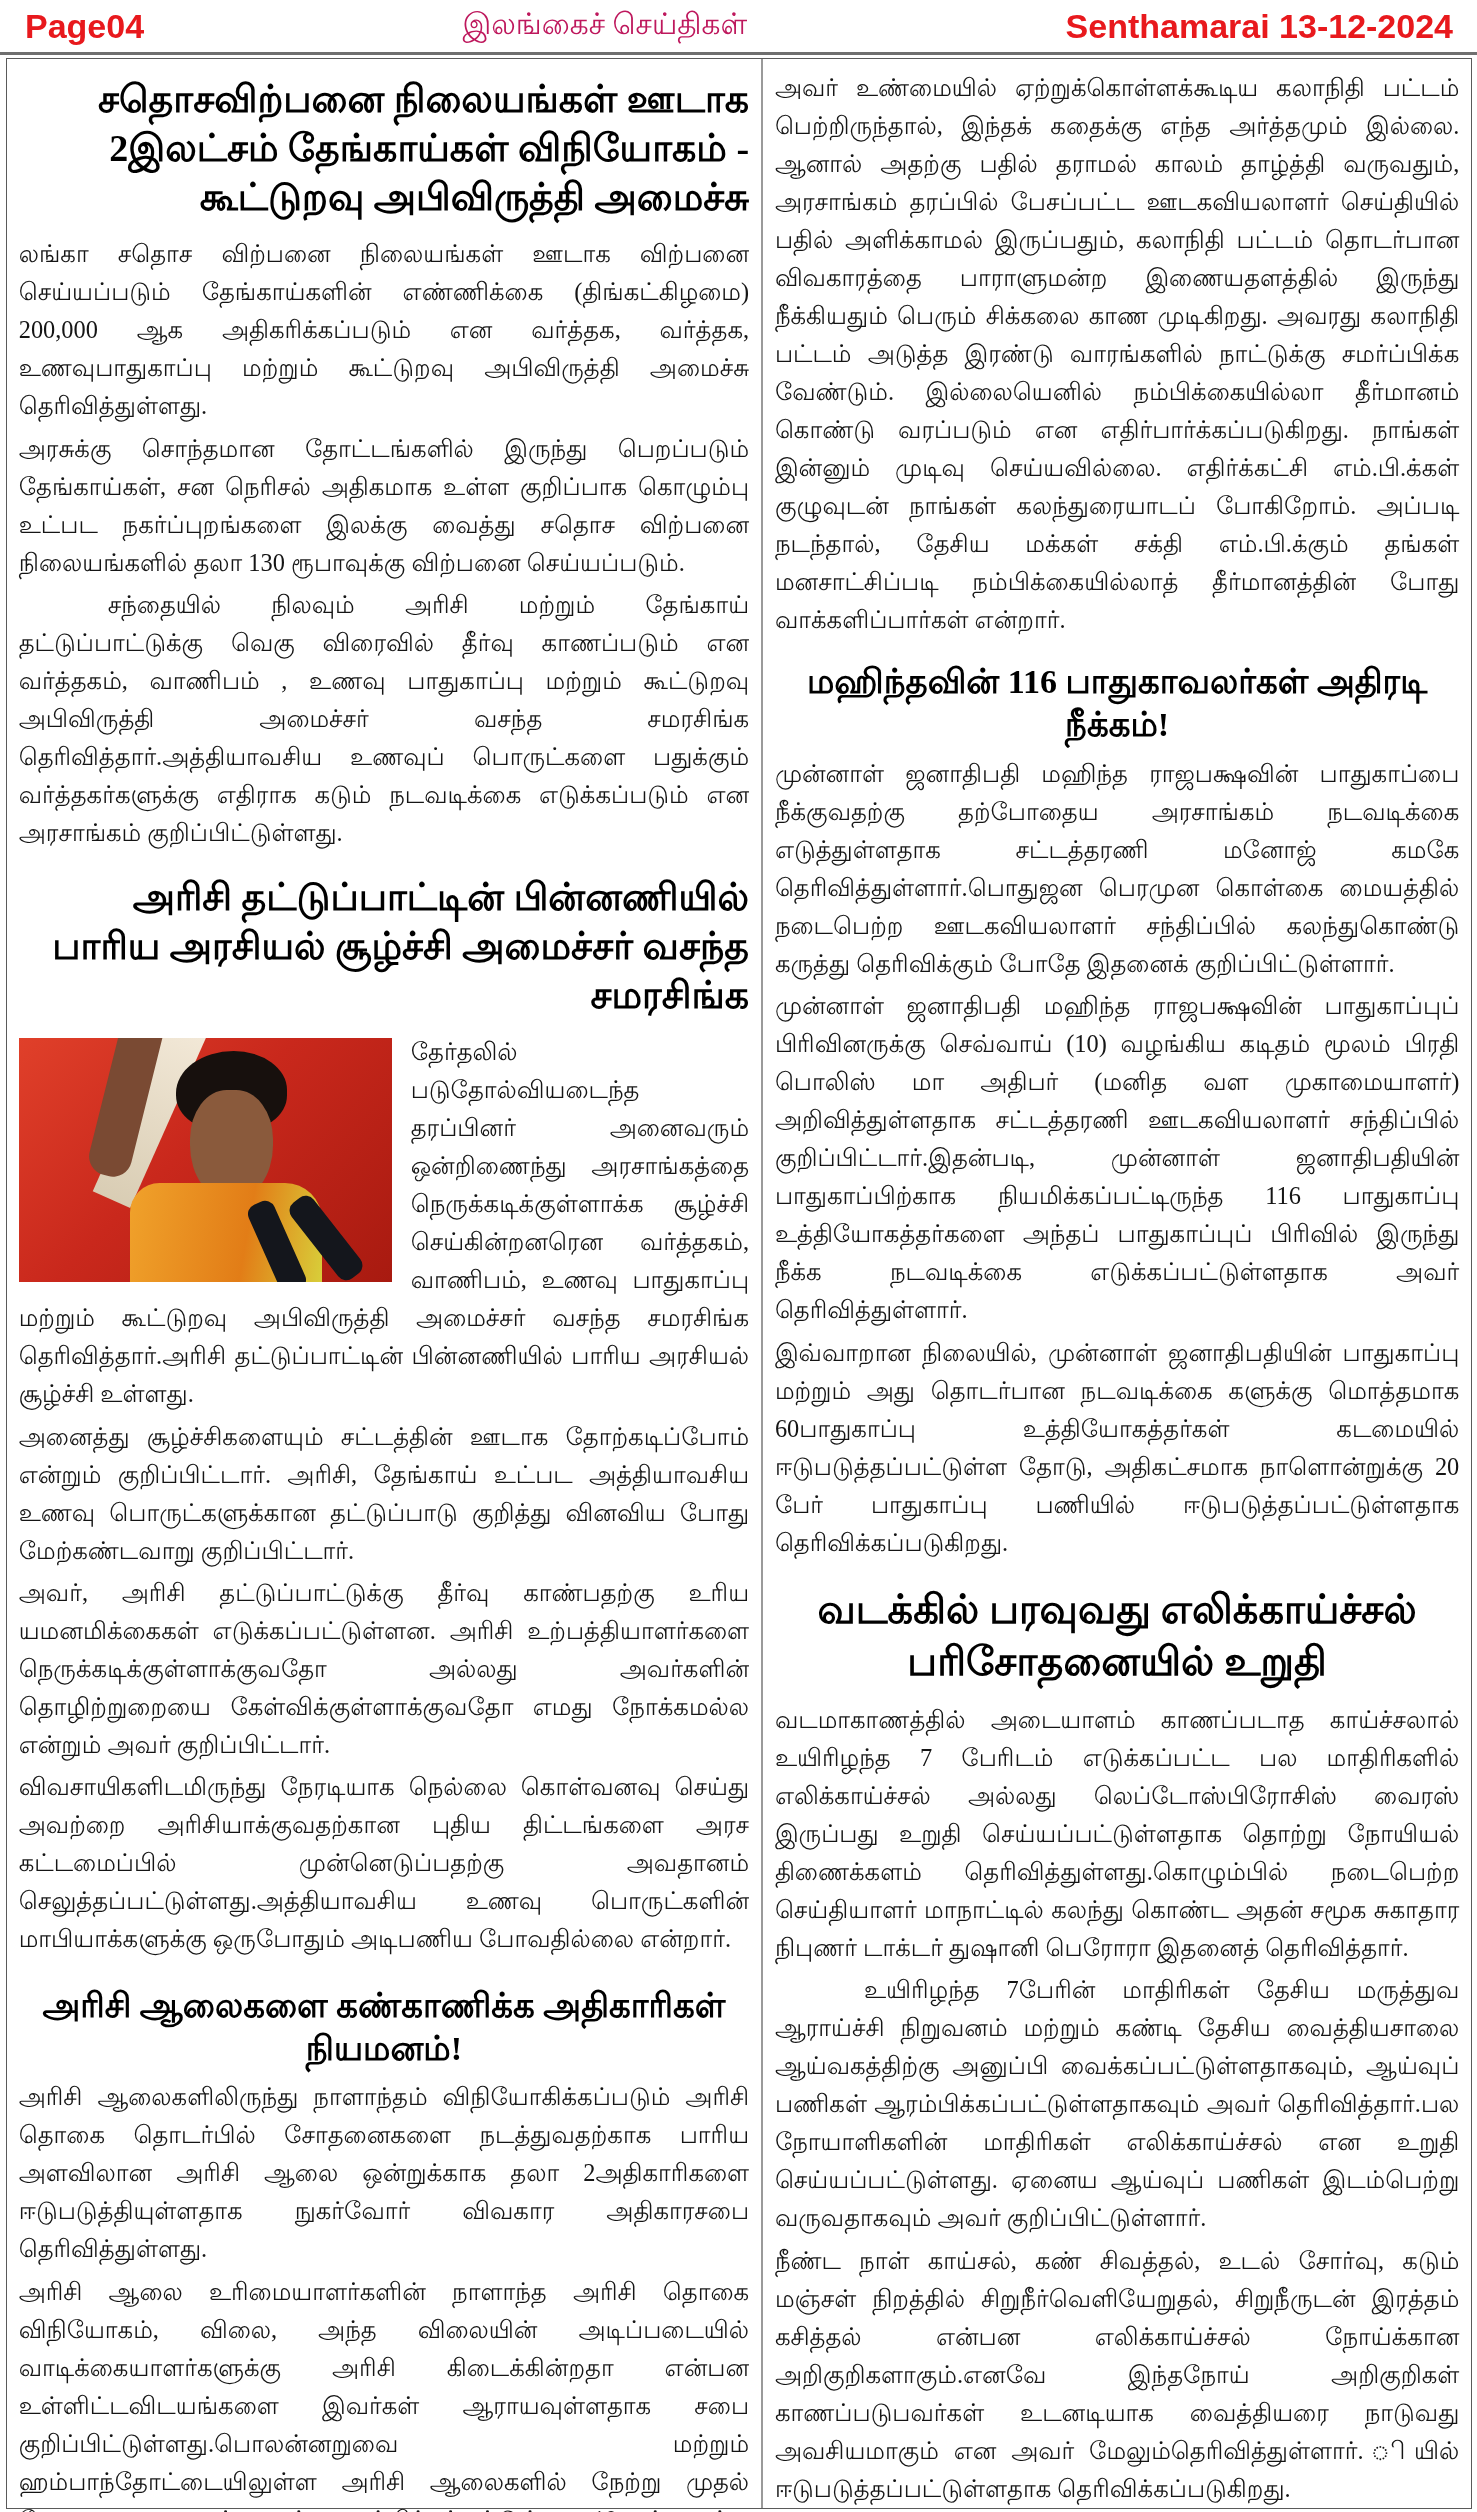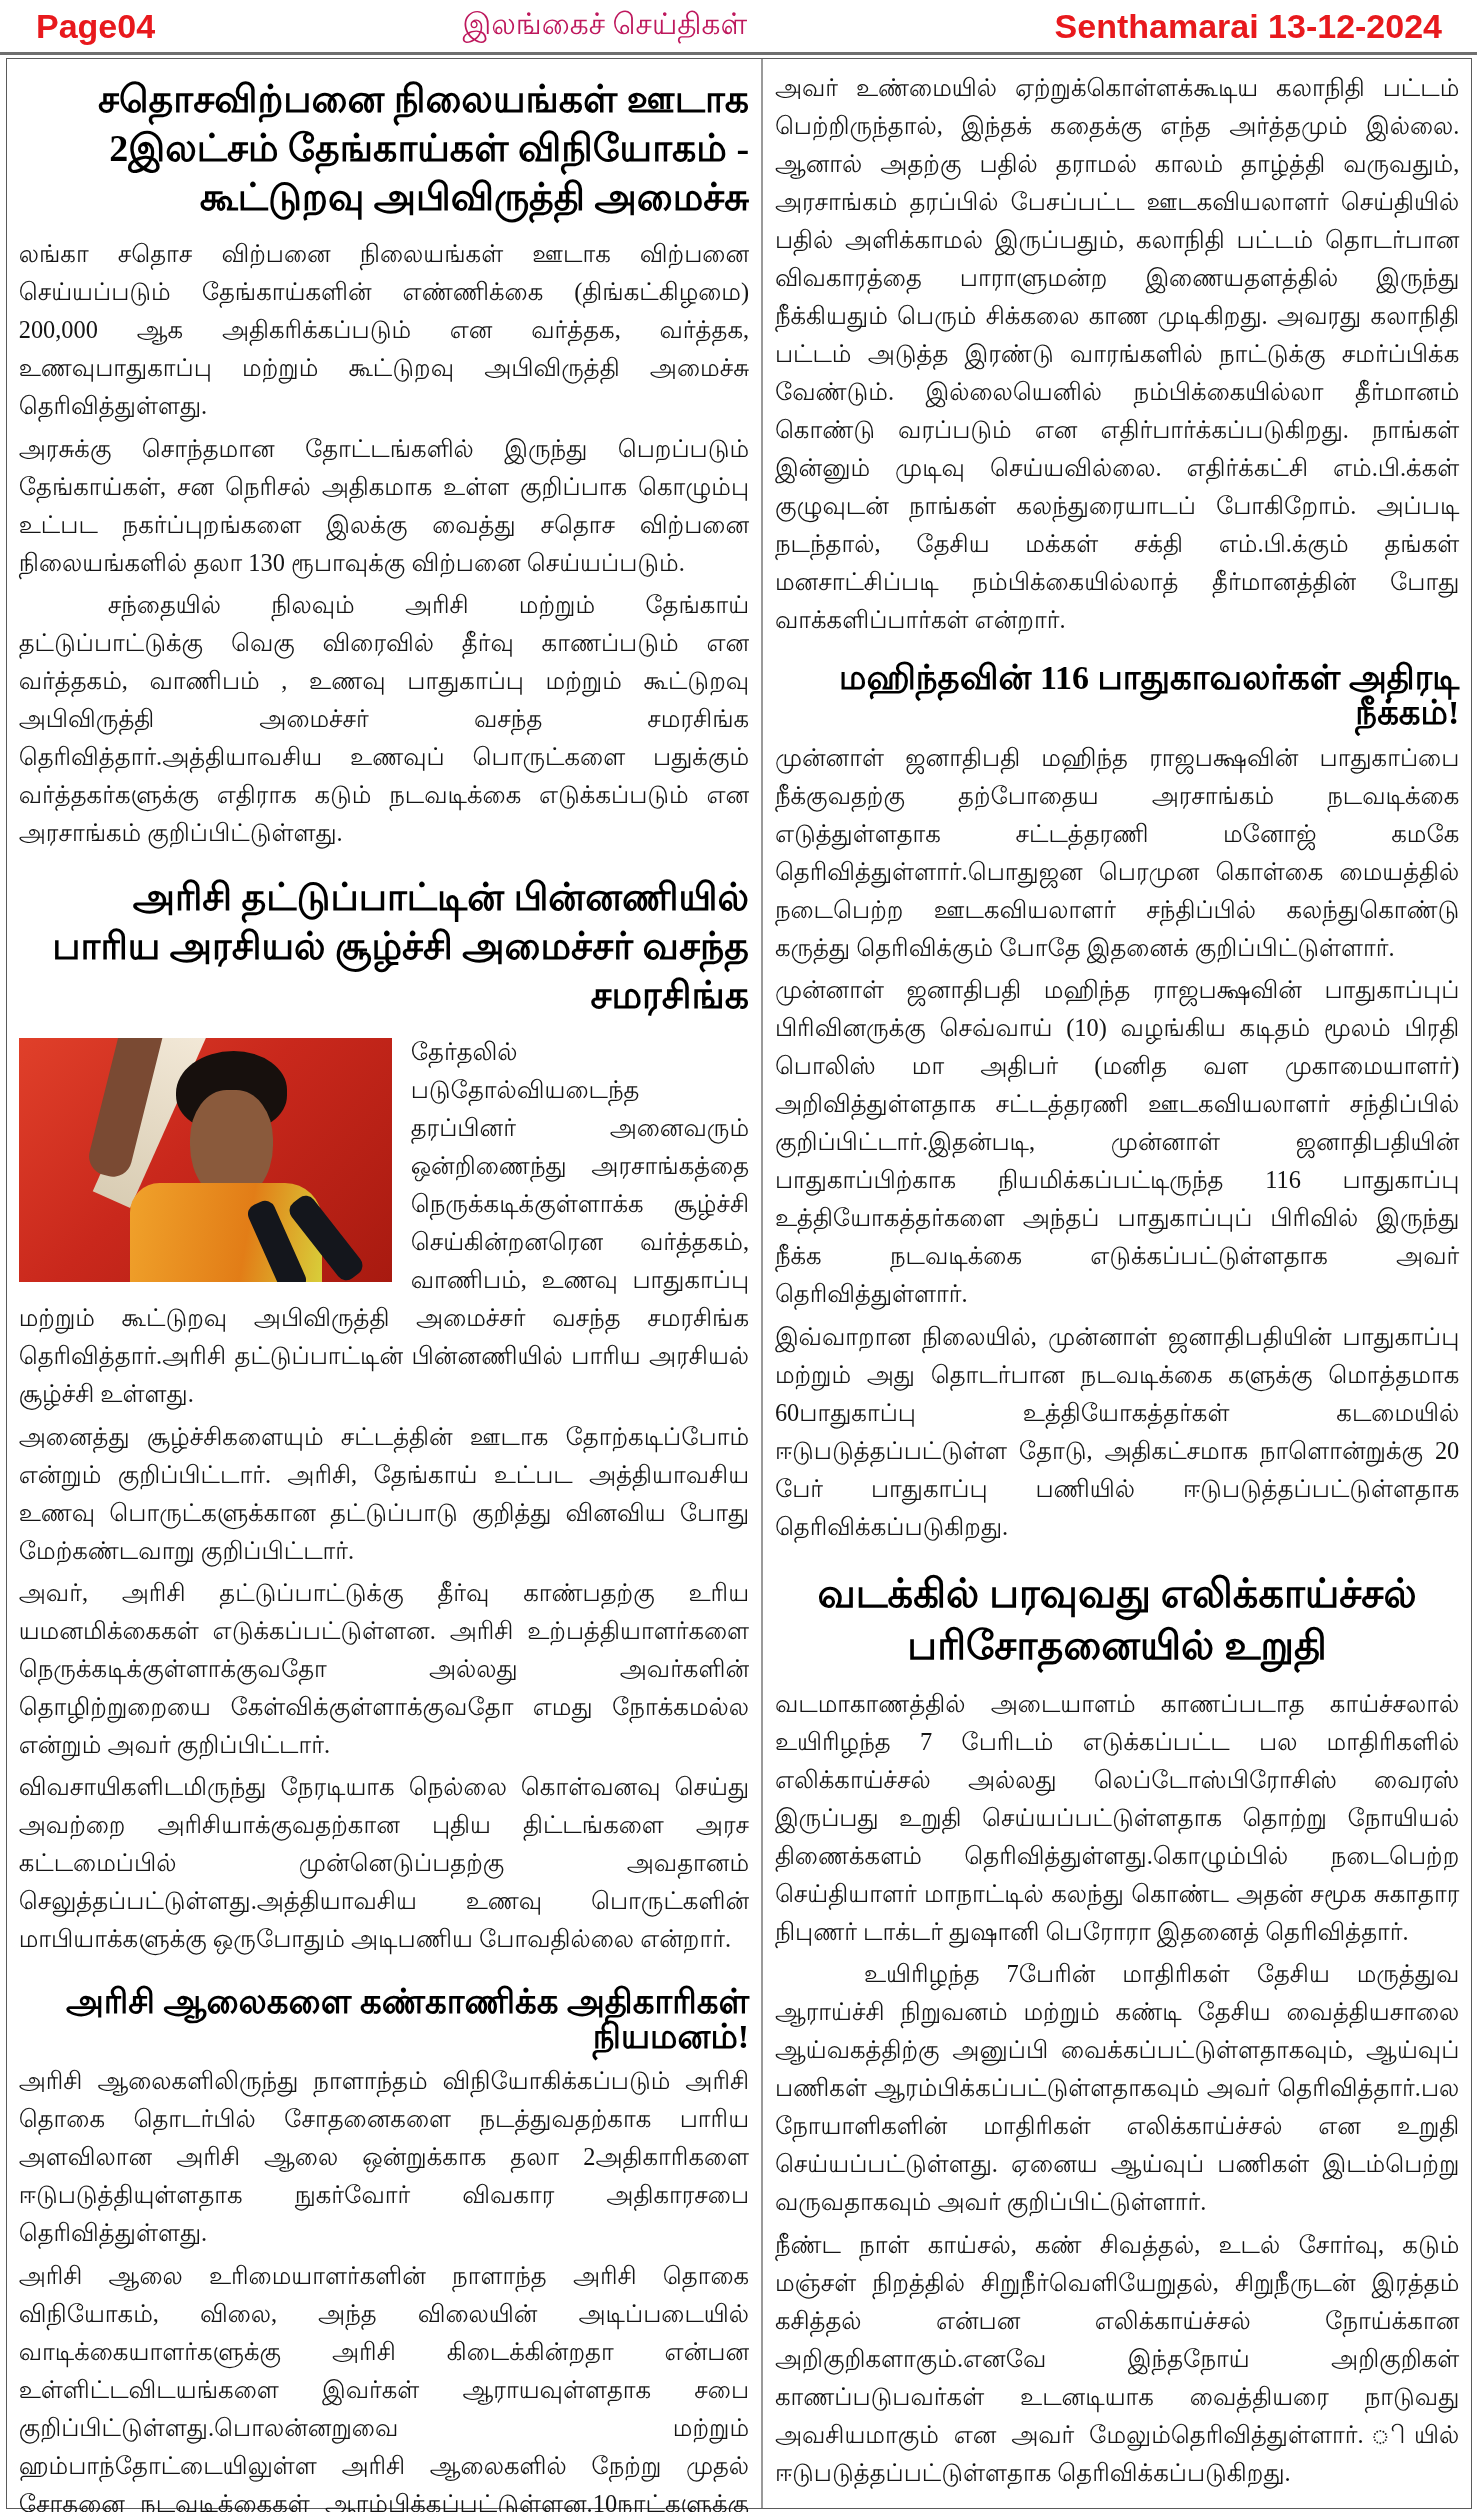--- a/index.html
+++ b/index.html
@@ -4,21 +4,21 @@
 <style>
   html,body{margin:0;padding:0;background:#ffffff;}
   .page{
     width:1478px;height:2512px;position:relative;background:#ffffff;
     font-family:"Liberation Serif","DejaVu Serif",serif;color:#141414;
     overflow:hidden;box-sizing:border-box;
   }
   
   .header{
     height:52px;display:flex;align-items:center;justify-content:space-between;
-    padding:0 36px;box-sizing:border-box;text-align:center;
+    padding:0 25px;box-sizing:border-box;text-align:center;
   }
   .header .page-label{font-family:"Liberation Sans","DejaVu Sans",sans-serif;font-weight:bold;font-size:34px;color:#e8191d;}
   .header .center-title{font-size:29.6px;color:#be185d;font-weight:normal;}
   .header .right-title{font-family:"Liberation Sans","DejaVu Sans",sans-serif;font-weight:bold;font-size:34px;color:#e8191d;}
   .header-rule{height:3px;background:#6f6f6f;width:100%;}
   
   .frame{
     position:absolute;left:5.9px;right:5.9px;top:58px;bottom:3px;
     border:1.5px solid #5a5a5a;display:flex;box-sizing:border-box;background:#fff;
   }
@@ -30,21 +30,21 @@
   .body-p{
     font-size:24.4px;line-height:38px;text-align:justify;margin:0 0 4.4px 0;
     color:#151515;
   }
   .body-p.indent{text-indent:89px;}
   .hl-xl{
     font-weight:bold;font-size:38px;line-height:49px;text-align:right;
     color:#000;margin:5.9px 0 13.3px 0;
   }
   .hl-lg-left{
-    font-weight:bold;font-size:34px;line-height:35px;text-align:right;
+    font-weight:bold;font-size:34px;line-height:43px;text-align:center;
     color:#000;margin:19px 0 8.9px 0;
   }
   .hl-center-big{
     font-weight:bold;font-size:40px;line-height:52px;text-align:center;
     color:#000;margin:22px 0 13.3px 0;
   }
   .article{margin-bottom:20.7px;}
   
   .fig-minister{
     float:left;width:373px;height:244px;margin:4.4px 19px 5.9px 0;

